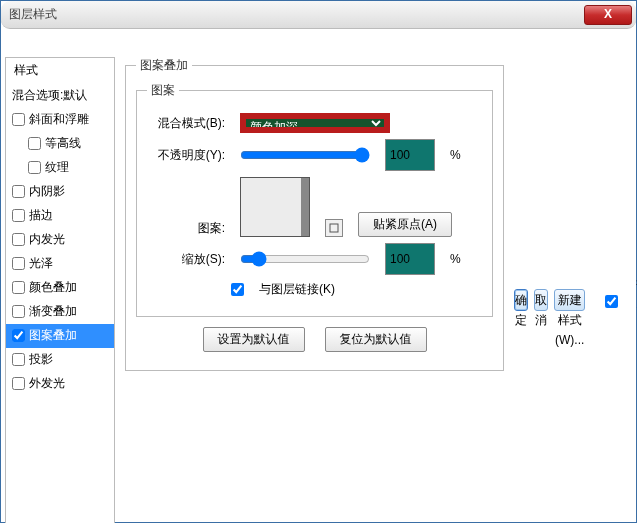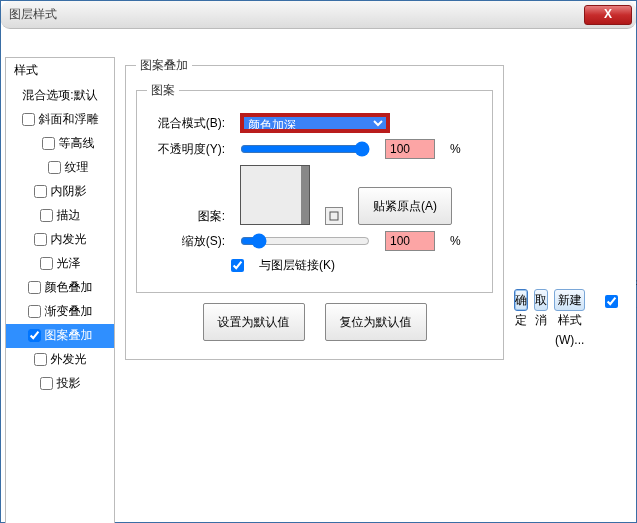--- a/index.html
+++ b/index.html
@@ -4,36 +4,36 @@
 <style>
 * { box-sizing: border-box; margin: 0; padding: 0; font-family: "Microsoft YaHei", "SimSun", sans-serif; font-size: 12px; }
 body { background: #ccc; }
 .window { width: 637px; height: 523px; background: #fff; border: 1px solid #3a6ea5; box-shadow: 4px 4px 16px rgba(0,0,0,0.4); }
 .titlebar { height: 28px; background: linear-gradient(to bottom, #f7f7f7 0%, #eaeaea 50%, #dcdcdc 100%); display: flex; align-items: center; justify-content: space-between; border-bottom: 1px solid #bbb; border-radius: 9px; }
 .titlebar .title { padding-left: 8px; color: #444; }
 .closebtn { width: 48px; height: 20px; margin-right: 4px; background: linear-gradient(to bottom, #e67e7e 0%, #c72c2c 50%, #b01818 100%); border: 1px solid #8a1616; border-radius: 3px; color: #fff; text-align: center; line-height: 16px; font-weight: bold; cursor: pointer; }
 .content { display: flex; padding: 4px; height: calc(100% - 28px); gap: 10px; margin-top: 24px; }
 .leftcol { width: 110px; border: 1px solid #bbb; background: #fff; }
 .lefthead { padding: 4px 8px; border-bottom: 1px solid transparent; }
-.leftitem { padding: 3px 6px; display: flex; align-items: center; gap: 4px; border-bottom: 1px solid transparent; cursor: pointer; justify-content: center; }
+.leftitem { padding: 3px 6px; display: flex; align-items: center; gap: 4px; border-bottom: 1px solid transparent; cursor: pointer; }
 .leftitem.indent { padding-left: 22px; }
 .leftitem.selected { background: #2f8fff; color: #fff; }
 .leftitem input[type=checkbox] { margin: 0; width: 13px; height: 13px; }
 .midcol { flex: 1; position: relative; }
 fieldset { border: 1px solid #bbb; padding: 8px 10px 12px 10px; margin-bottom: 8px; }
 fieldset > legend { padding: 0 4px; color: #333; }
 .row { display: flex; align-items: center; margin: 6px 0; gap: 15px; }
 .lab { width: 78px; text-align: right; }
-select.combo { width: 150px; height: 20px; background: #3b82f6; color: #fff; border: 4px solid #b91c1c; }
+select.combo { width: 150px; height: 20px; background: #14532d; color: #fff; border: 6px solid #b91c1c; }
 input[type=range].slider { width: 130px; }
-input[type=text].num { width: 50px; height: 20px; border: 1px solid #888; padding: 0 4px; background: #fca5a5; }
+input[type=text].num { width: 50px; height: 32px; border: 1px solid #888; padding: 0 4px; background: #0f766e; }
 .swatchbox { width: 70px; height: 60px; border: 1px solid #555; background: repeating-conic-gradient(#d0d0d0 0% 25%, #e8e8e8 0% 50%) 50% / 8px 8px; position: relative; }
 .swatchbox::after { content: ""; position: absolute; inset: 0; background: linear-gradient(to right, #ececec 88%, #888 88%); }
 .minibtn { width: 18px; height: 18px; border: 1px solid #888; background: #f0f0f0; display: inline-flex; align-items: center; justify-content: center; cursor: pointer; }
-.stdbtn { height: 38px; padding: 0 14px; border: 1px solid #888; background: linear-gradient(to bottom,#fefefe,#e6e6e6); border-radius: 2px; cursor: pointer; }
+.stdbtn { height: 25px; padding: 0 14px; border: 1px solid #888; background: linear-gradient(to bottom,#fefefe,#e6e6e6); border-radius: 2px; cursor: pointer; }
 .rightcol { width: 118px; display: flex; flex-direction: row; gap: 6px; align-items: center; }
 .rbtn { height: 22px; border: 1px solid #7aa7d8; background: linear-gradient(to bottom,#f2f8ff,#cfe4f8); border-radius: 3px; cursor: pointer; text-align: center; line-height: 20px; }
 .rbtn.default { border: 1px solid #3d7bc7; box-shadow: 0 0 0 1px #9dc4ec inset; font-weight: 500; }
 .previewck { display: flex; align-items: center; gap: 18px; padding-left: 14px; margin-top: 4px; }
 .previewimg { width: 58px; height: 58px; margin: 8px auto 0 auto; border: 1px solid #555; background: #4a4a4a; background-image: radial-gradient(circle at 30% 30%, #5a5a5a 1px, transparent 1px), radial-gradient(circle at 70% 60%, #3b3b3b 1px, transparent 1px); background-size: 6px 6px; }
 </style>
 </head>
 <body>
 
 <div class="window">
@@ -84,25 +84,25 @@
           <div class="leftitem">
             <input type="checkbox" style="">
             <span>渐变叠加</span>
           </div>
           <div class="leftitem selected">
             <input type="checkbox" checked="" style="">
             <span>图案叠加</span>
           </div>
           <div class="leftitem">
             <input type="checkbox" style="">
-            <span>外发光</span>
+            <span>投影</span>
           </div>
           <div class="leftitem">
             <input type="checkbox" style="">
-            <span>投影</span>
+            <span>外发光</span>
           </div>
         </div>
     </div>
 
     <div class="midcol">
       <fieldset>
         <legend>图案叠加</legend>
         <fieldset>
           <legend>图案</legend>
 

